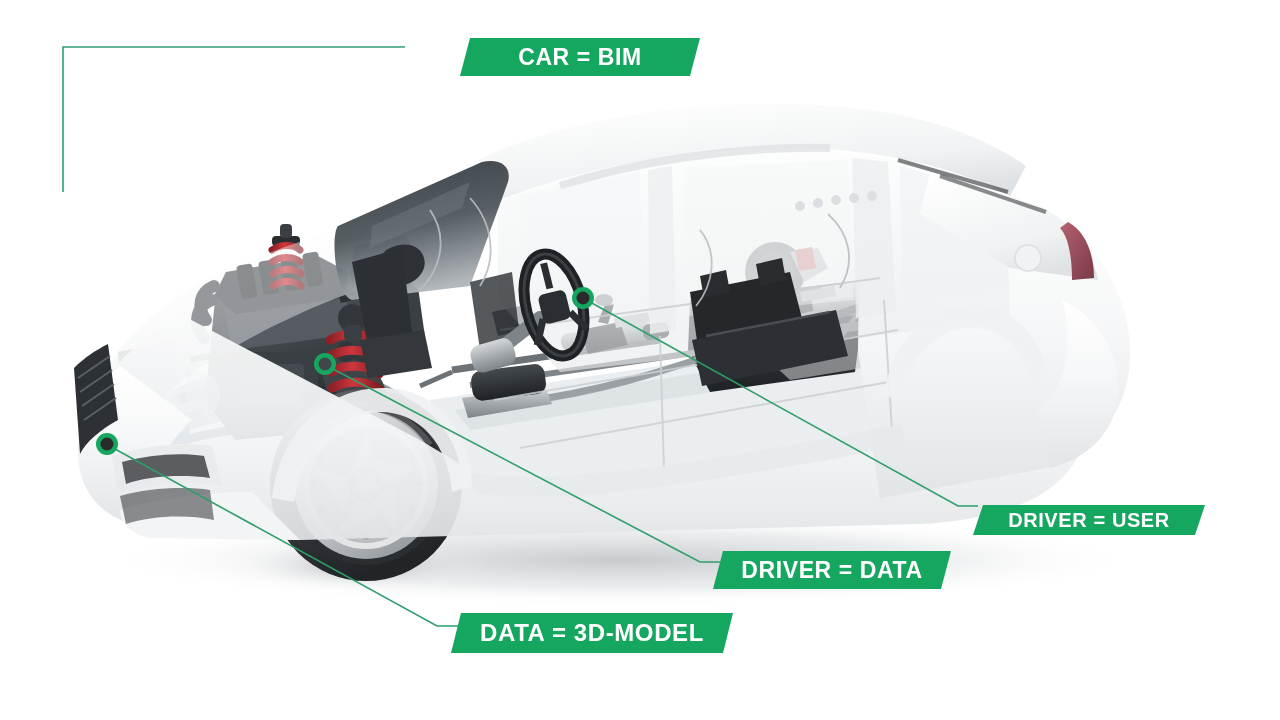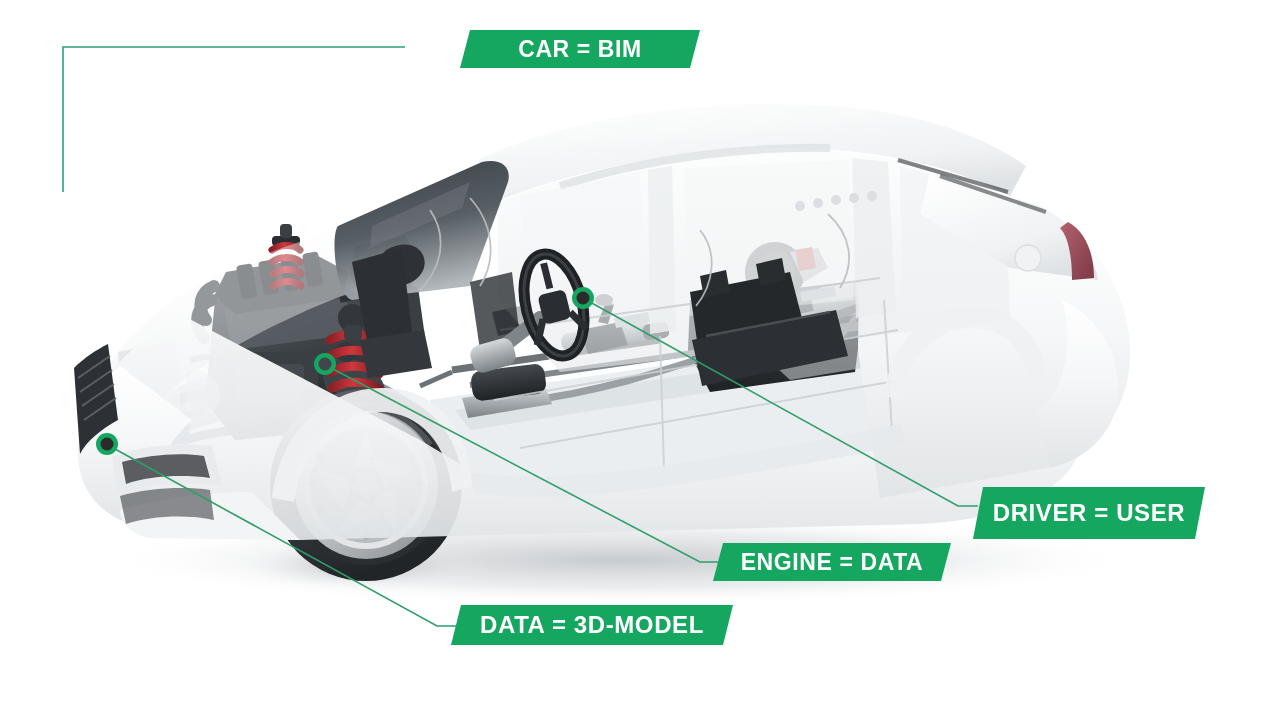--- a/index.html
+++ b/index.html
@@ -31,25 +31,26 @@
     background:#15a65f;
     color:#ffffff;
     font-weight:bold;
     letter-spacing:.6px;
     white-space:nowrap;
     box-sizing:border-box;
     clip-path:polygon(10px 0, 100% 0, calc(100% - 10px) 100%, 0 100%);
     -webkit-clip-path:polygon(10px 0, 100% 0, calc(100% - 10px) 100%, 0 100%);
     cursor:pointer;
     user-select:none;
+    margin-top:8px;
   }
   .callout span{display:block;line-height:1;}
 
   #callout-car{    left:460px; top:30px;  width:240px; height:38px; font-size:23px; }
-  #callout-driver{ left:973px; top:487px; width:232px; height:52px; font-size:24px; }
+  #callout-driver{ left:973px; top:497px; width:232px; height:30px; font-size:20px; }
   #callout-engine{ left:713px; top:543px; width:238px; height:38px; font-size:23px; }
   #callout-body{   left:451px; top:605px; width:282px; height:40px; font-size:24px; }
 </style>
 </head>
 <body>
 
 <div id="stage">
 
   <svg class="layer" id="art" viewBox="0 0 1280 720">
     <defs>
@@ -469,20 +470,20 @@
 
   <div class="callout" id="callout-car">
     <span>CAR = BIM</span>
   </div>
 
   <div class="callout" id="callout-driver">
     <span>DRIVER = USER</span>
   </div>
 
   <div class="callout" id="callout-engine">
-    <span>ENGINE = DATA</span>
+    <span>DRIVER = DATA</span>
   </div>
 
   <div class="callout" id="callout-body">
     <span>DATA = 3D-MODEL</span>
   </div>
 
 </div>
 
 </body></html>

